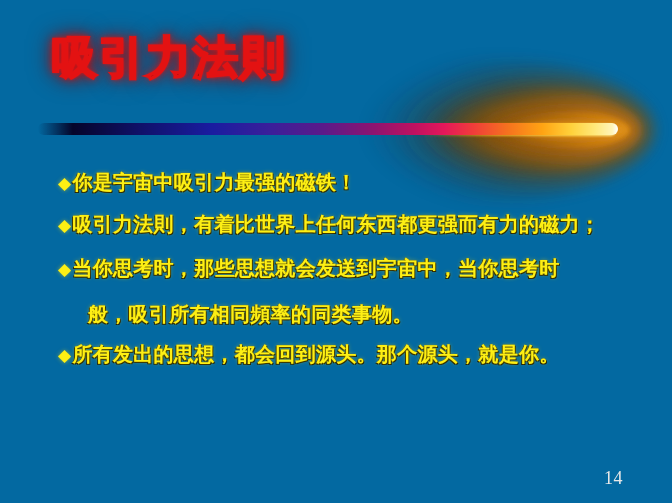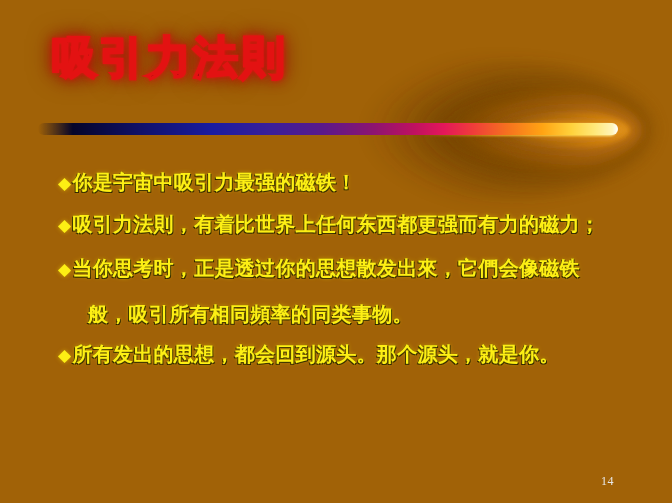--- a/index.html
+++ b/index.html
@@ -4,21 +4,21 @@
 <style>
   html, body {
     margin: 0;
     padding: 0;
     background: #000;
   }
   #slide {
     position: relative;
     width: 672px;
     height: 503px;
-    background: #a16207;
+    background: #0369a1;
     overflow: hidden;
     font-family: "DejaVu Sans", sans-serif;
   }
 
   
   #comet-group {
     position: absolute;
     left: 0;
     top: 0;
     width: 672px;
@@ -107,25 +107,25 @@
   .bullet {
     color: #fdef14;
     font-size: 17px;
     margin-right: 1px;
     text-shadow: 0 0 4px rgba(255,230,0,0.5);
   }
 
   
   #page-number {
     position: absolute;
-    right: 58px;
+    right: 49px;
     bottom: 14px;
     color: #e8e8e8;
     font-family: "Liberation Serif", serif;
-    font-size: 12px;
+    font-size: 18px;
     font-weight: 400;
     letter-spacing: 0.5px;
   }
 </style>
 </head>
 <body>
 
 <div id="slide">
 
   <svg id="comet-group" viewBox="0 0 672 503" xmlns="http://www.w3.org/2000/svg">
@@ -186,21 +186,21 @@
       <span class="bullet">◆</span><span>你是宇宙中吸引力最强的磁铁！</span>
     </div>
 
     <div class="line l2">
       <span class="bullet">◆</span><span>吸引力法則，有着比世界上任何东西都更强而有力的磁力；</span>
     </div>
 
 
 
     <div class="line l5">
-      <span class="bullet">◆</span><span>当你思考时，正是透过你的思想散发出來，它們会像磁铁</span>
+      <span class="bullet">◆</span><span>当你思考时，那些思想就会发送到宇宙中，当你思考时</span>
     </div>
 
     <div class="line l5b">
       <span>般，吸引所有相同頻率的同类事物。</span>
     </div>
 
     <div class="line l6">
       <span class="bullet">◆</span><span>所有发出的思想，都会回到源头。那个源头，就是你。</span>
     </div>
 

